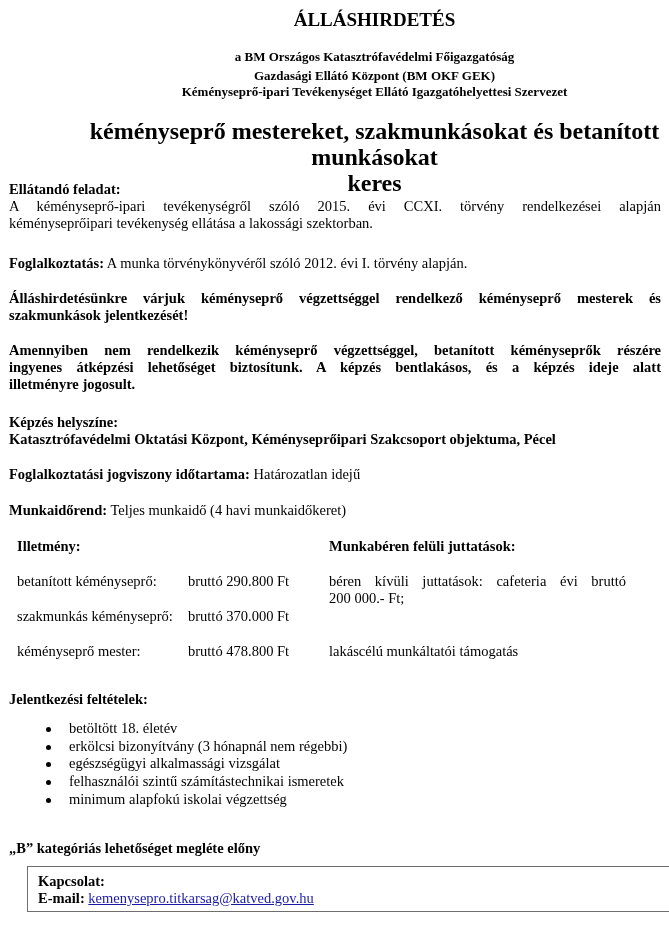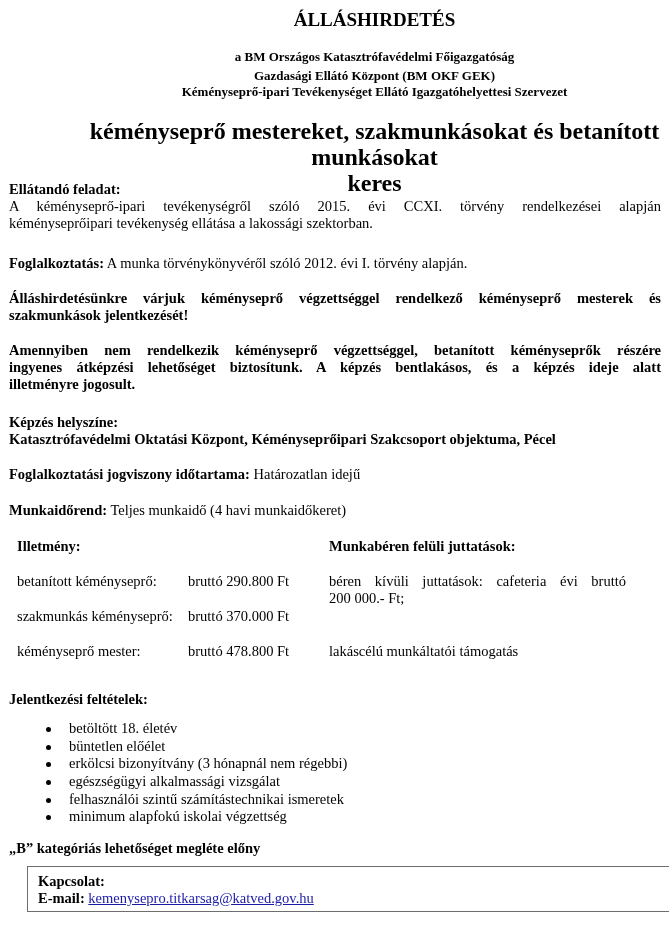--- a/index.html
+++ b/index.html
@@ -154,21 +154,20 @@
   <span class="salary-col" style="left:188px; top:643px;">bruttó 478.800 Ft</span>
 
   <span class="salary-col" style="left:329px; top:573px; width:297px; text-align:justify; text-align-last:justify; white-space:normal;">béren kívüli juttatások: cafeteria évi bruttó</span>
   <span class="salary-col" style="left:329px; top:590px;">200 000.- Ft;</span>
   <span class="salary-col" style="left:329px; top:643px;">lakáscélú munkáltatói támogatás</span>
 </div>
 
 <div class="abs b" style="left:9px; top:691px;">Jelentkezési feltételek:</div>
 <ul class="abs bullets">
   <li><span class="dot"></span><span>betöltött 18. életév</span></li>
-  <li><span class="dot"></span><span>büntetlen előélet</span></li>
   <li><span class="dot"></span><span>erkölcsi bizonyítvány (3 hónapnál nem régebbi)</span></li>
   <li><span class="dot"></span><span>egészségügyi alkalmassági vizsgálat</span></li>
   <li><span class="dot"></span><span>felhasználói szintű számítástechnikai ismeretek</span></li>
   <li><span class="dot"></span><span>minimum alapfokú iskolai végzettség</span></li>
 </ul>
 
 <div class="abs b" style="left:9px; top:840px;">„B” kategóriás lehetőséget megléte előny</div>
 
 <div class="abs contact-box">
   <div class="contact-inner">

